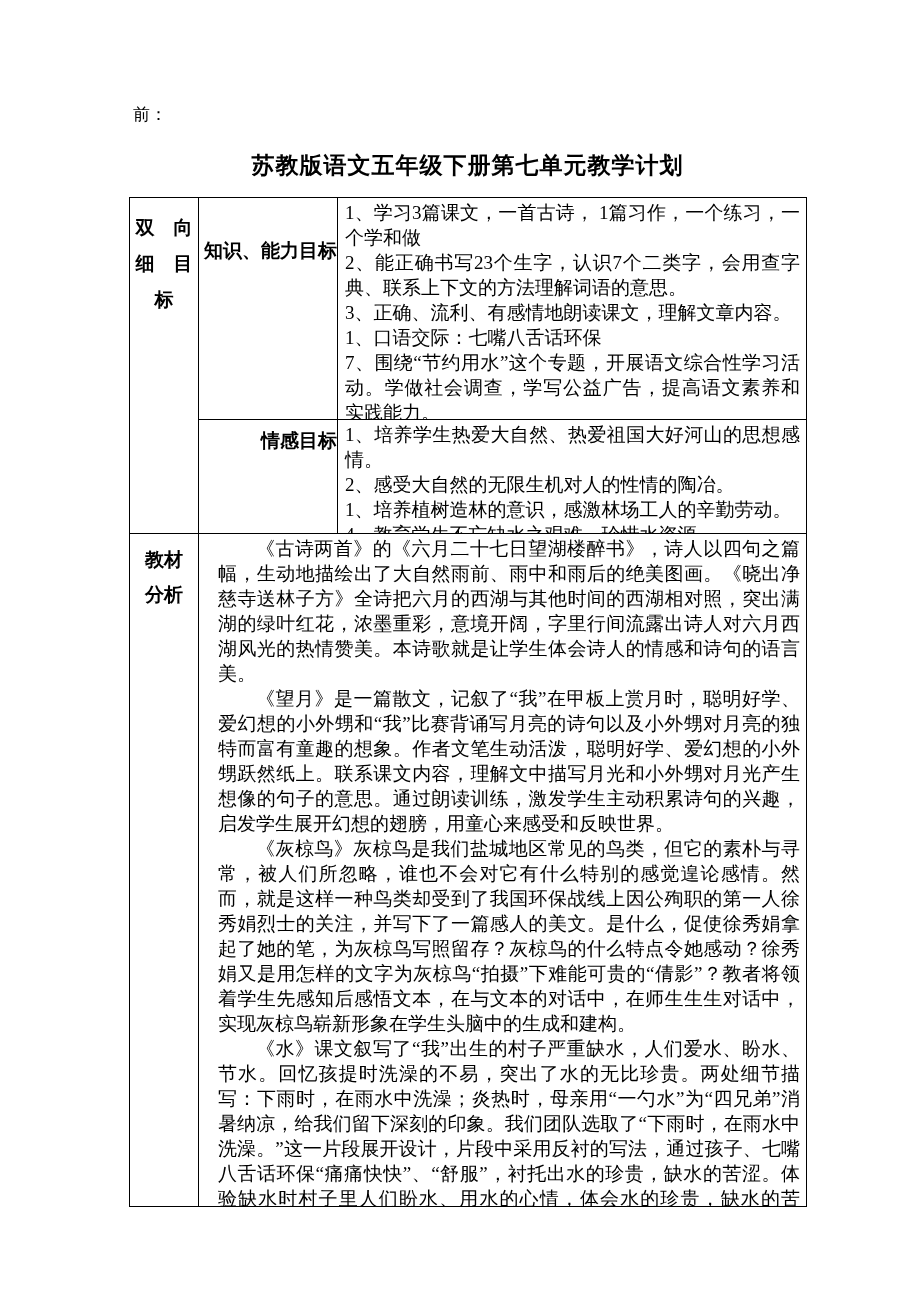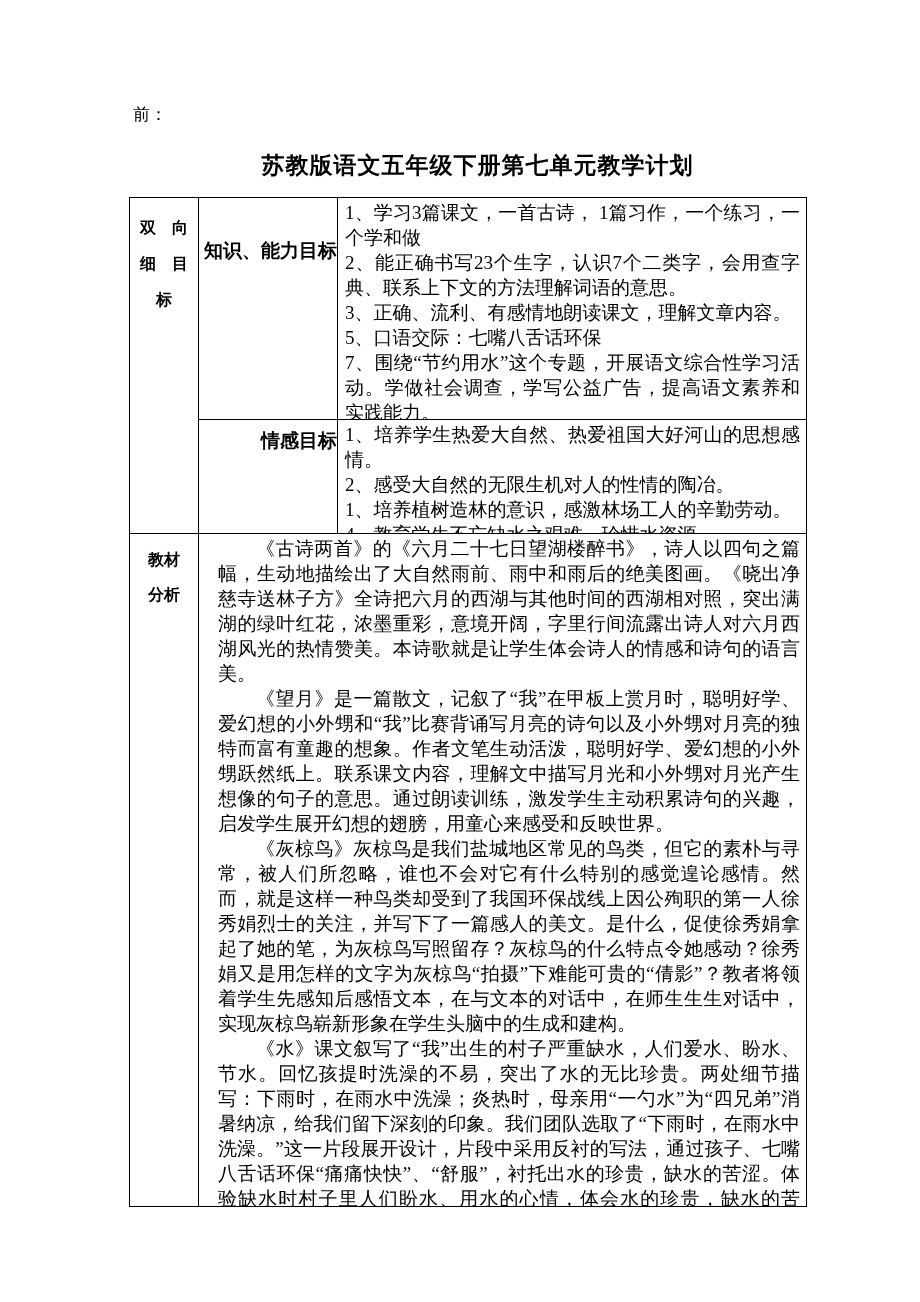--- a/index.html
+++ b/index.html
@@ -14,21 +14,21 @@
     overflow: hidden;
   }
   .prefix {
     position: absolute;
     left: 133px;
     top: 103px;
     font-size: 17px;
   }
   .title {
     position: absolute;
-    left: 139px;
+    left: 129px;
     width: 677px;
     top: 150px;
     text-align: center;
     font-size: 23px;
     font-weight: bold;
     letter-spacing: 1px;
   }
   table.plan {
     position: absolute;
     left: 129px;
@@ -38,21 +38,21 @@
     table-layout: fixed;
   }
   .plan td {
     border: 1.5px solid #000;
     vertical-align: top;
     padding: 0;
   }
   .group-label {
     text-align: center;
     font-weight: bold;
-    font-size: 16px;
+    font-size: 19px;
   }
   .group-label .glines {
     padding-top: 12px;
     line-height: 36px;
   }
   .material-label .glines {
     padding-top: 8px;
     line-height: 35px;
   }
   .side-label {
@@ -100,21 +100,21 @@
         </div>
       </td>
       <td class="side-label knowledge">
         <div>知识、能力目标</div>
       </td>
       <td class="body-cell">
         <div class="clip r1">
           <div class="item">1、学习3篇课文，一首古诗， 1篇习作，一个练习，一个学和做</div>
           <div class="item">2、能正确书写23个生字，认识7个二类字，会用查字典、联系上下文的方法理解词语的意思。</div>
           <div class="item">3、正确、流利、有感情地朗读课文，理解文章内容。</div>
-          <div class="item">5、口语交际：七嘴八舌话环保</div>
+          <div class="item">1、口语交际：七嘴八舌话环保</div>
           <div class="item">7、围绕“节约用水”这个专题，开展语文综合性学习活动。学做社会调查，学写公益广告，提高语文素养和实践能力。</div>
         </div>
       </td>
     </tr>
     <tr>
       <td class="side-label emotion">
         <div>情感目标</div>
       </td>
       <td class="body-cell">
         <div class="clip r2">

